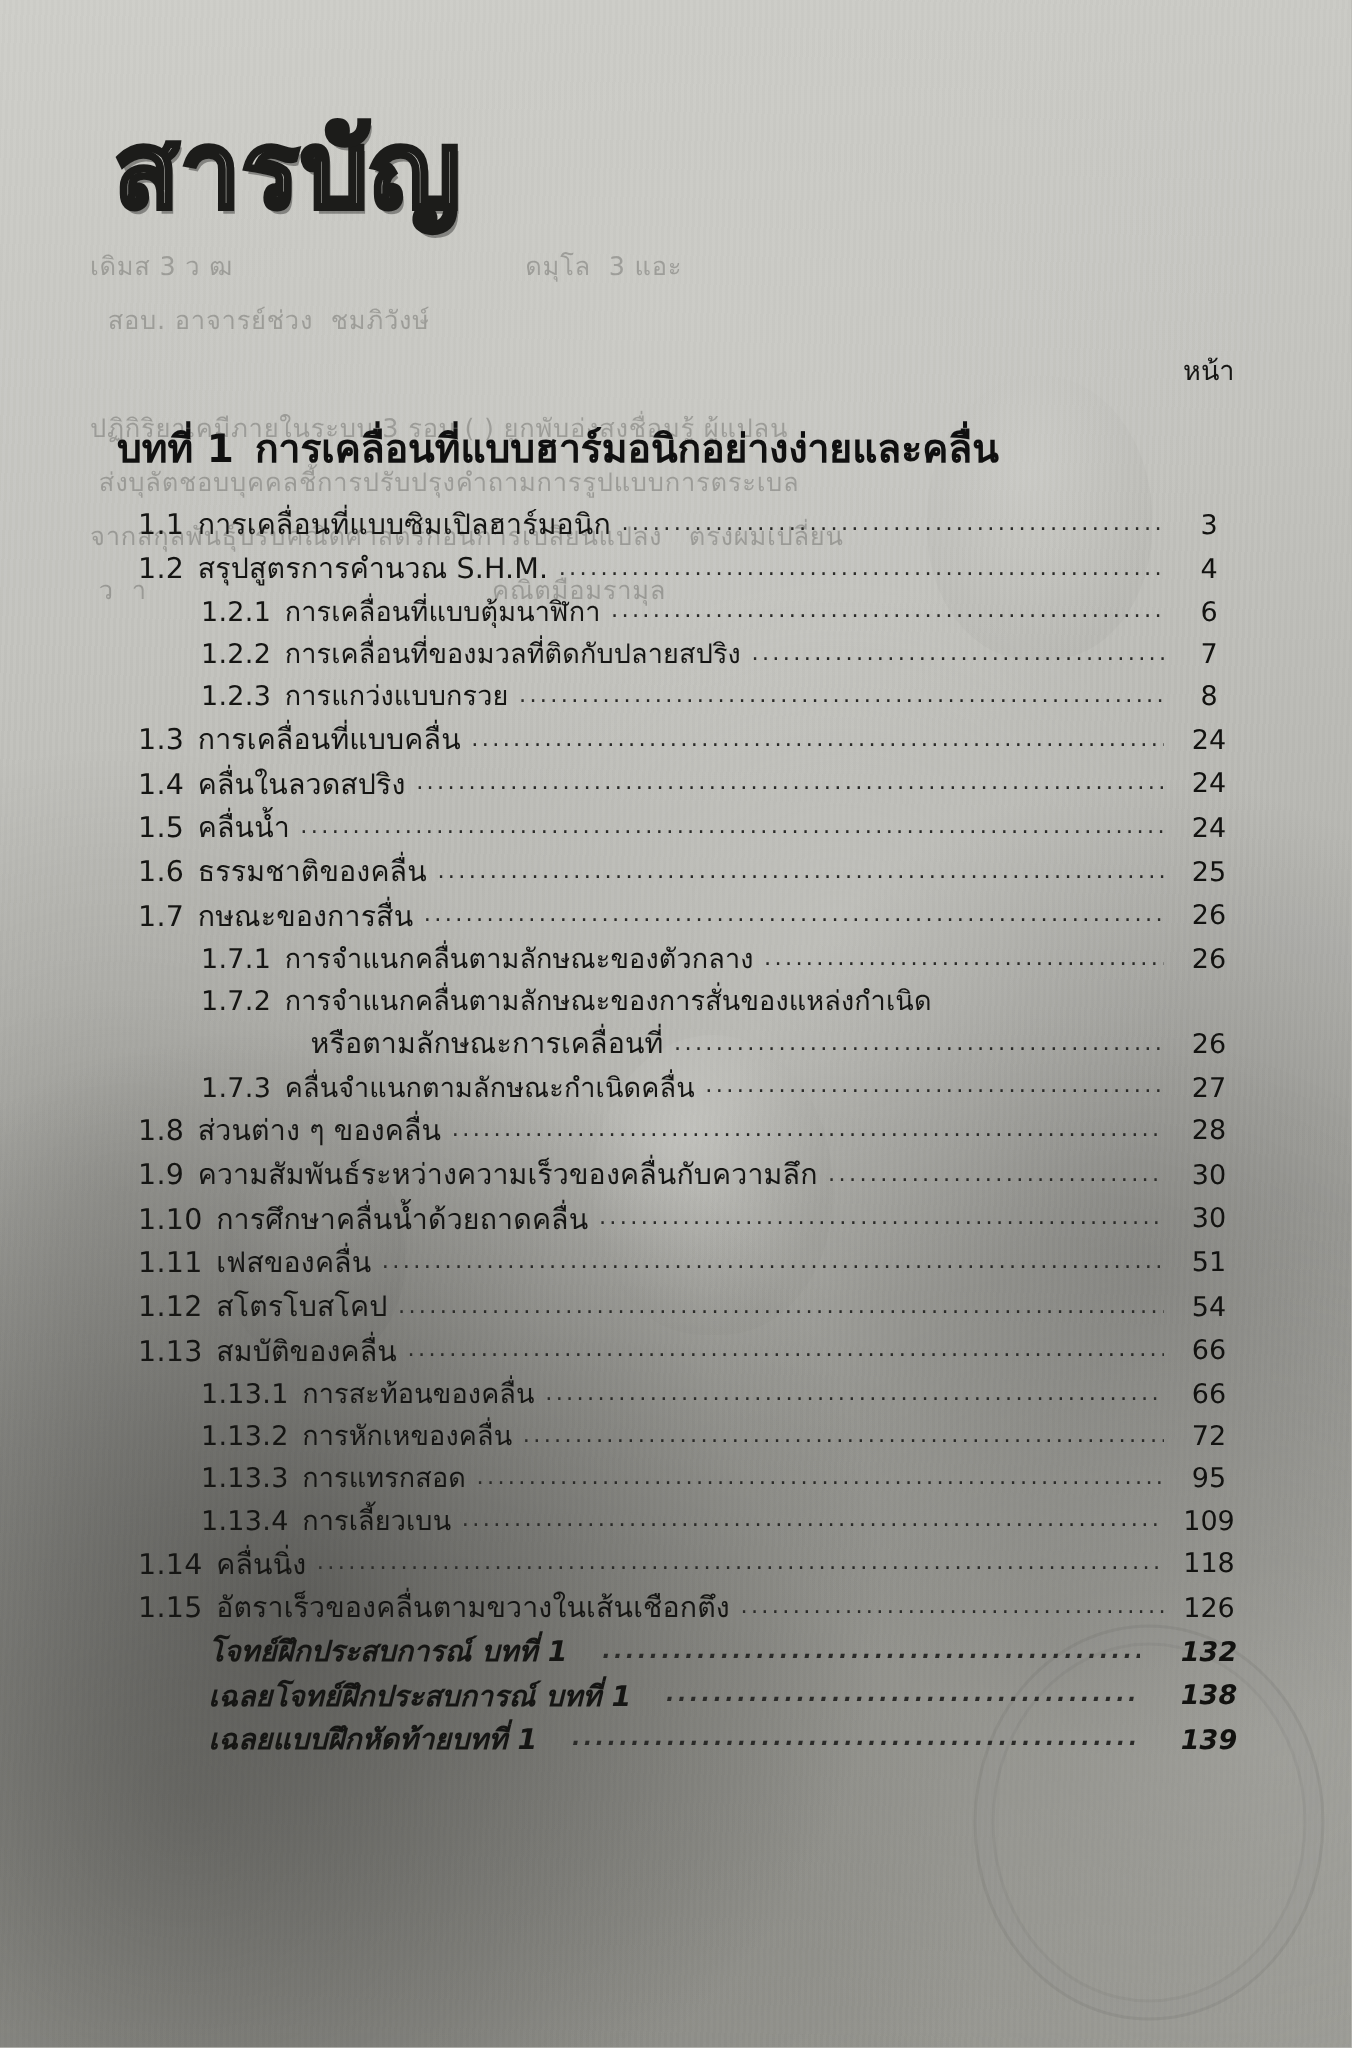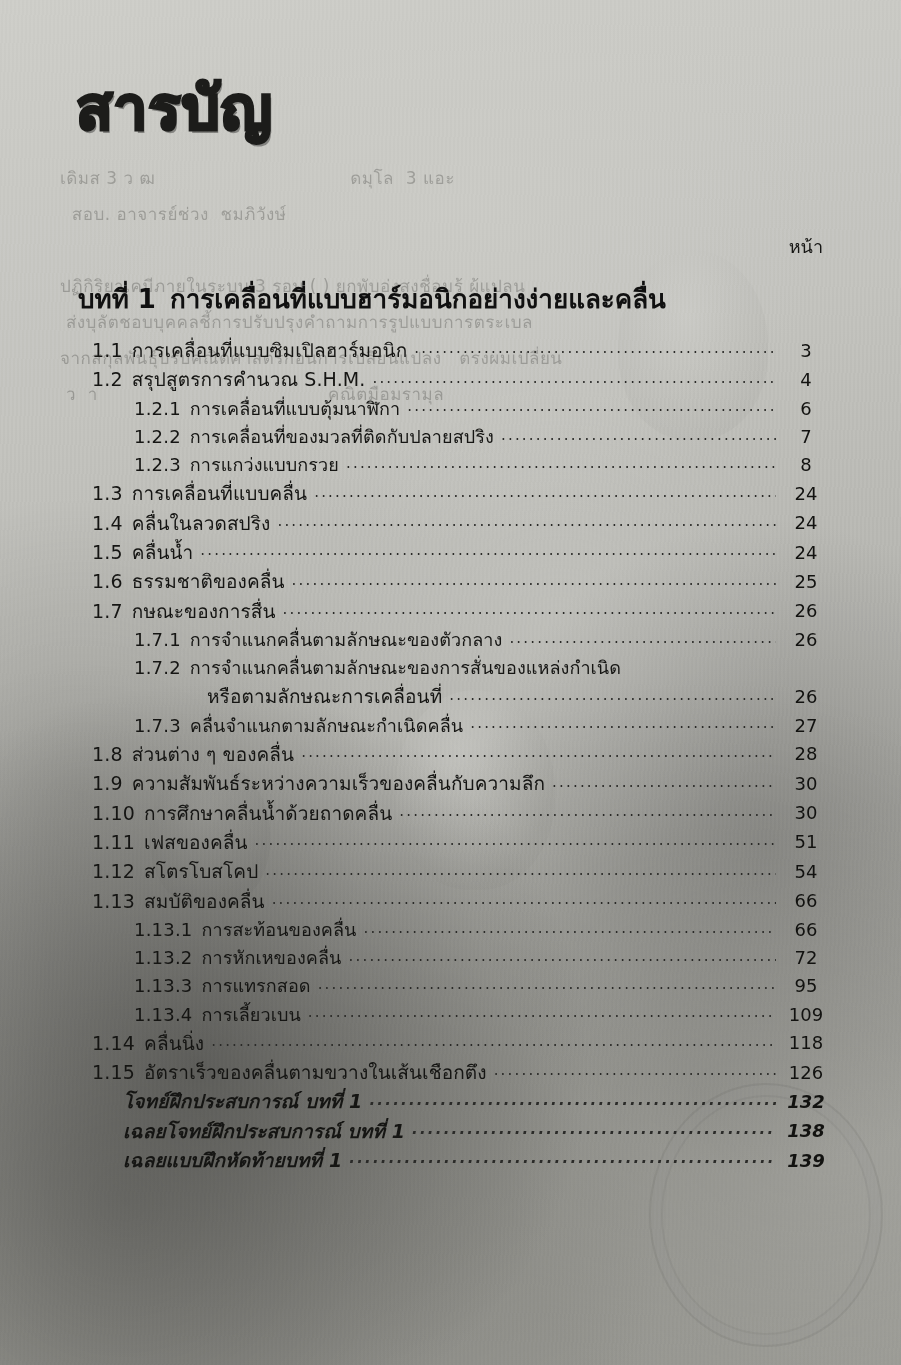--- a/index.html
+++ b/index.html
@@ -82,21 +82,21 @@
 
   
   .title-wrap {
     position: absolute;
     left: 76px;
     top: 78px;
     z-index: 6;
   }
   .big-title {
     font-family: "DejaVu Sans", "Liberation Sans", sans-serif;
-    font-size: 60px;
+    font-size: 71px;
     font-weight: bold;
     line-height: 1;
     color: #cfcfca;
     -webkit-text-stroke: 3px #1c1c1a;
     text-shadow: 2px 3px 0 rgba(0,0,0,0.35);
     letter-spacing: 1px;
   }
 
   .page-col-head {
     position: absolute;
@@ -131,21 +131,21 @@
     display: flex;
     align-items: center;
     font-size: 19px;
     color: #151513;
     line-height: 1.15;
     margin-bottom: 7.5px;
     white-space: nowrap;
   }
   .toc-row.lvl1 { padding-left: 14px; }
   .toc-row.lvl2 { padding-left: 56px; font-size: 18px; }
-  .toc-row.bold { font-weight: bold; font-style: italic; padding-left: 36px; }
+  .toc-row.bold { font-weight: bold; font-style: italic; padding-left: 36px; gap: 16px; }
   .toc-row.cont { padding-left: 120px; }
 
   .t-num {
     flex: 0 0 auto;
     margin-right: 9px;
     letter-spacing: 0.2px;
   }
   .t-label {
     flex: 0 0 auto;
     letter-spacing: 0.1px;

